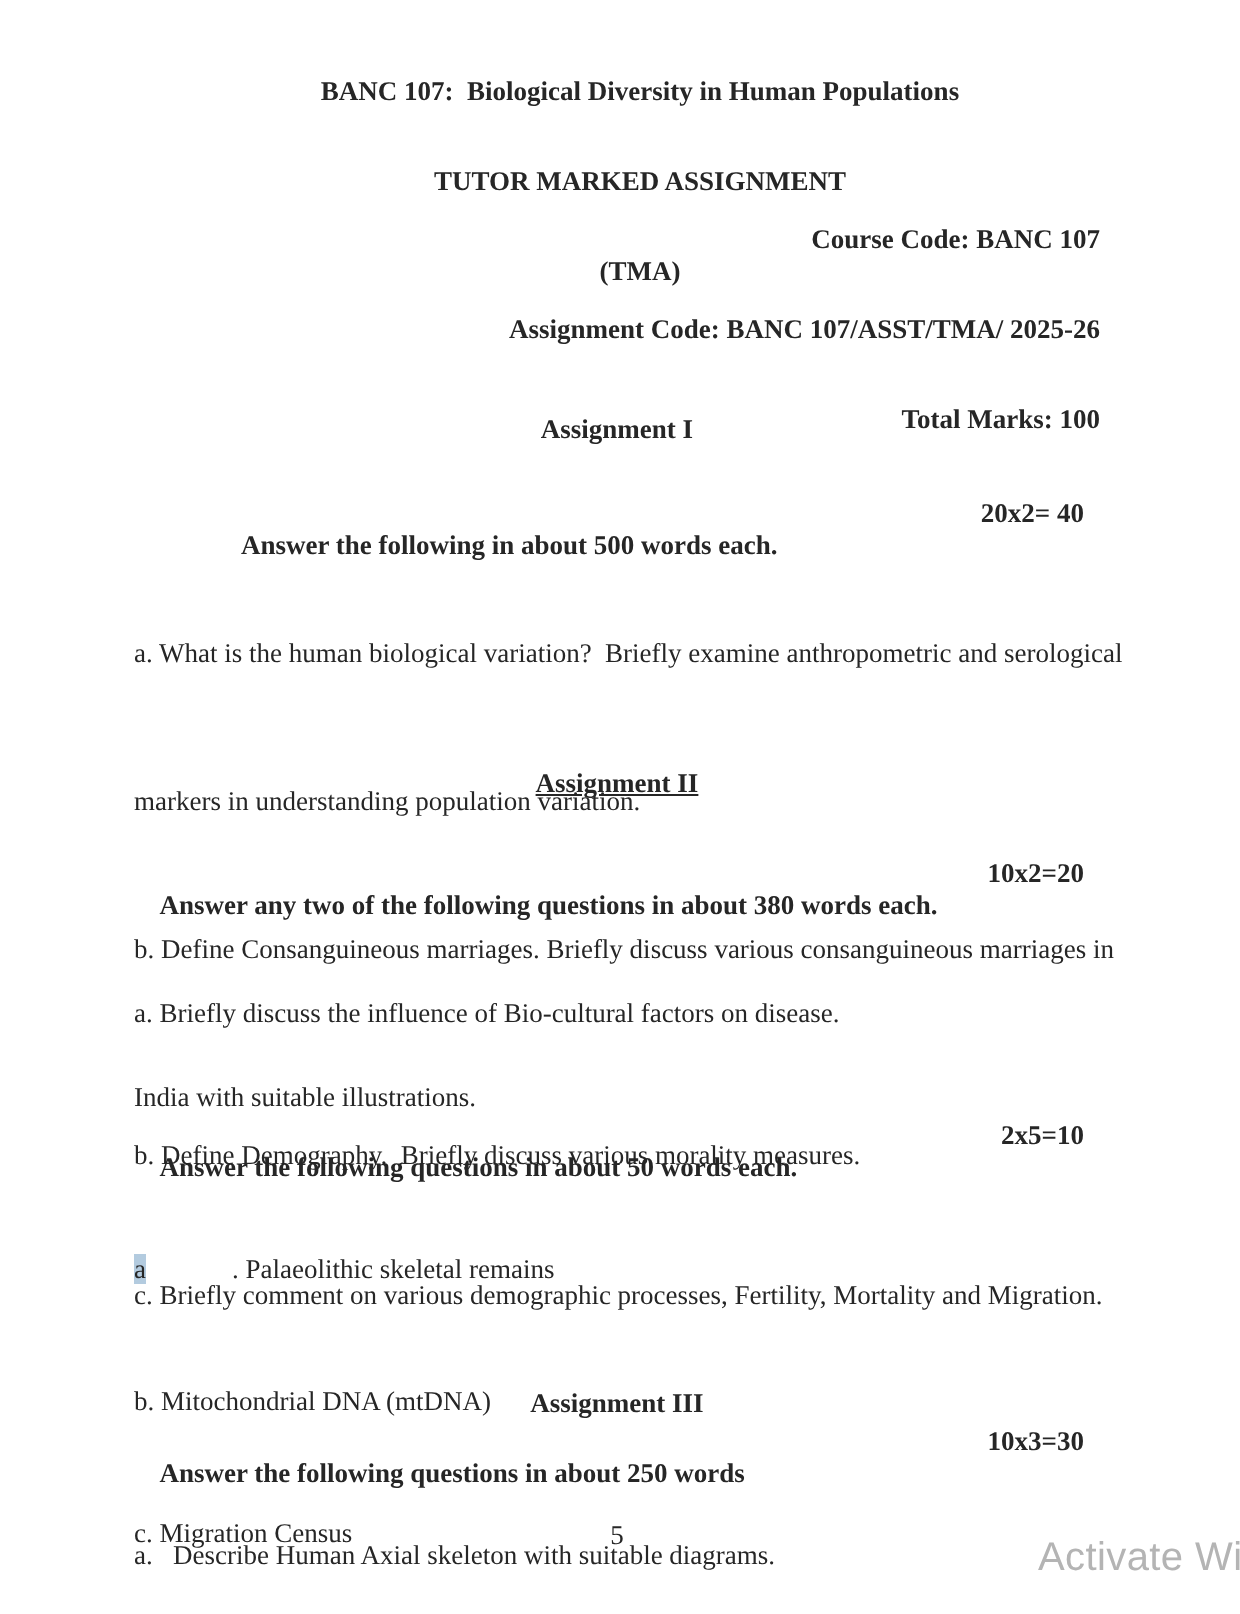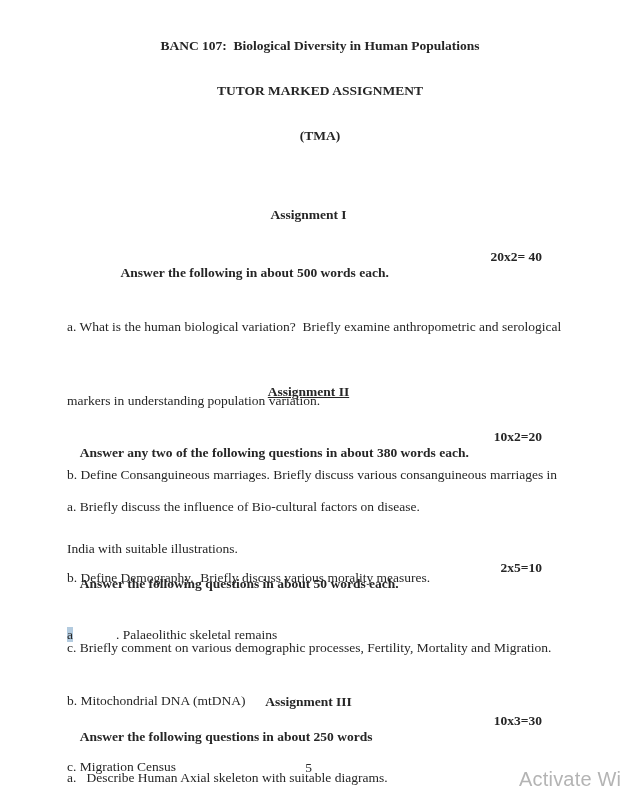--- a/index.html
+++ b/index.html
@@ -35,20 +35,25 @@
 <body>
 
 <div class="page">
 
   <div class="al doc-header">
     <div>BANC 107:  Biological Diversity in Human Populations</div>
     <div>TUTOR MARKED ASSIGNMENT</div>
     <div>(TMA)</div>
   </div>
 
+  <div class="al meta">
+    <div>Course Code: BANC 107</div>
+    <div>Assignment Code: BANC 107/ASST/TMA/ 2025-26</div>
+    <div>Total Marks: 100</div>
+  </div>
 
 
   <div class="al ctr b" style="top:207px; line-height:16px;">Assignment I</div>
 
   <div class="al dir-row" style="top:249px;">
     <span style="white-space:pre;padding-left:40px;">Answer the following in about 500 words each.</span>
     <span class="marks">20x2= 40</span>
   </div>
 
   <div class="al qblock" style="top:266px; line-height:24.6px;">

